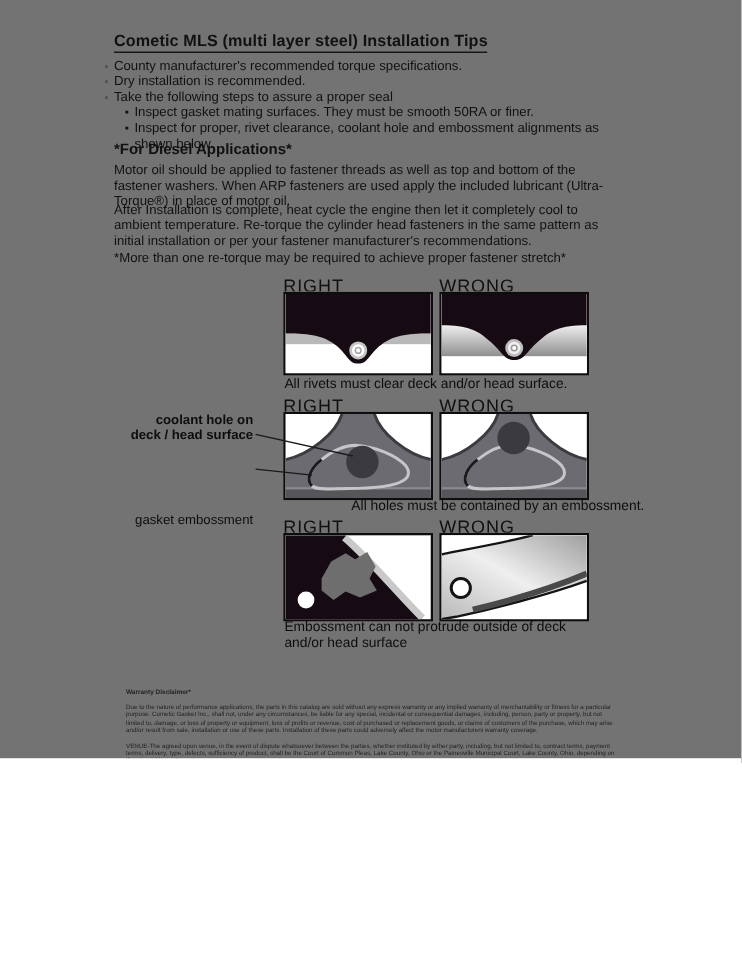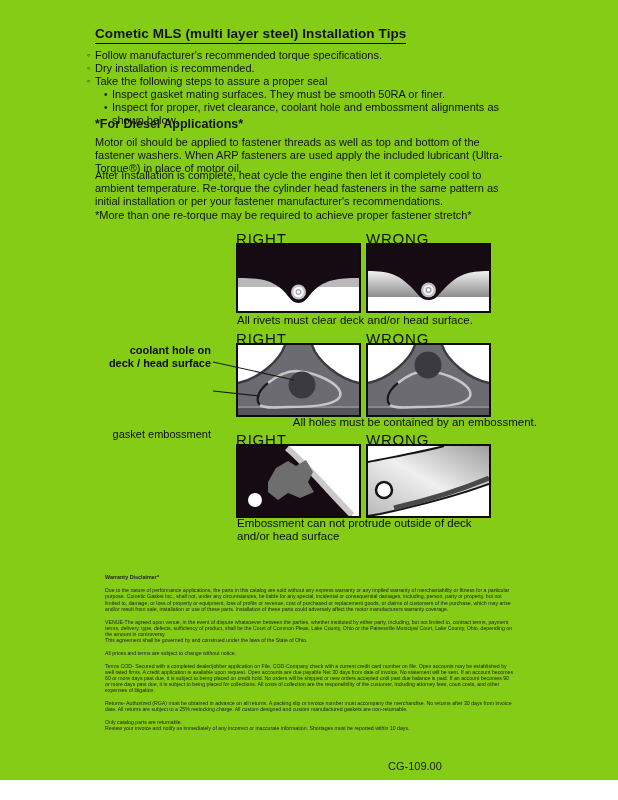--- a/index.html
+++ b/index.html
@@ -1,17 +1,17 @@
 <!DOCTYPE html>
 <html><head>
 <meta charset="utf-8">
 <style>
   html,body{margin:0;padding:0;background:#ffffff;}
   #page{
-    position:relative;width:618px;height:780px;background:#84cc16;
+    position:relative;width:618px;height:632px;background:#737373;
     font-family:"Liberation Sans", sans-serif;color:#111;overflow:hidden;
   }
   .abs{position:absolute;}
   
   .doc-title{
     left:95px;top:26px;font-size:13.5px;font-weight:bold;
     border-bottom:1.6px solid #000;padding-bottom:2px;letter-spacing:.1px;
   }
   
   .bullets{left:87px;top:49px;width:440px;font-size:11px;line-height:13px;}
@@ -41,21 +41,21 @@
 </head>
 <body>
 
 <div id="page">
 
   <div class="abs doc-title">Cometic MLS (multi layer steel) Installation Tips</div>
 
   <div class="abs bullets">
     <div class="b-row">
       <span class="mark">◦</span>
-      <span>Follow manufacturer's recommended torque specifications.</span>
+      <span>County manufacturer's recommended torque specifications.</span>
     </div>
     <div class="b-row">
       <span class="mark">◦</span>
       <span>Dry installation is recommended.</span>
     </div>
     <div class="b-row">
       <span class="mark">◦</span>
       <span>Take the following steps to assure a proper seal</span>
     </div>
     <div class="b-row sub">

